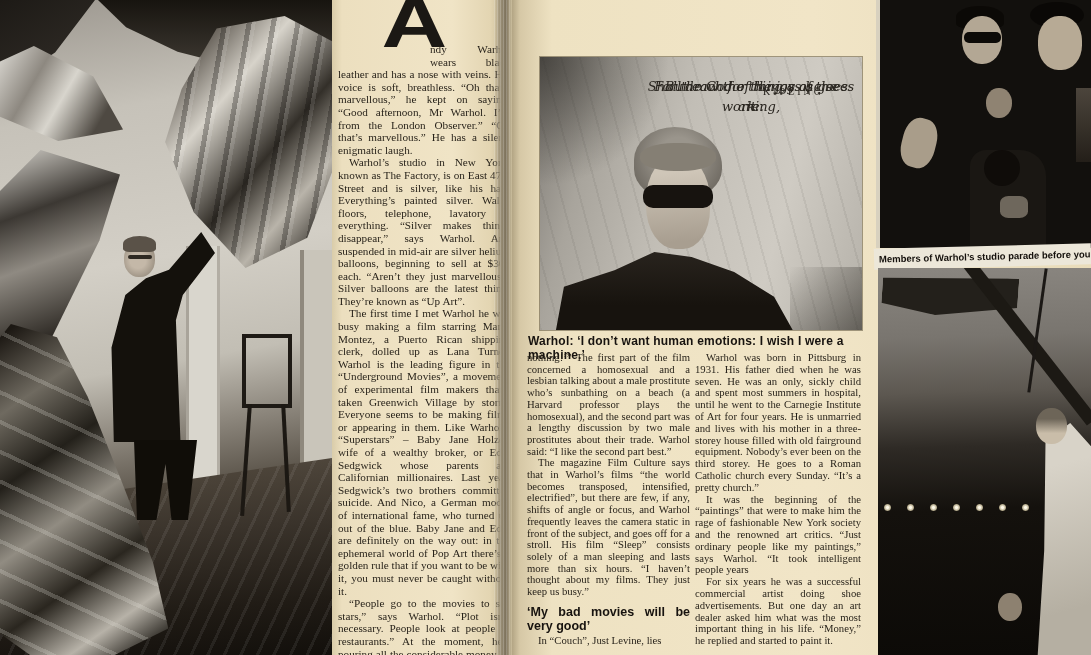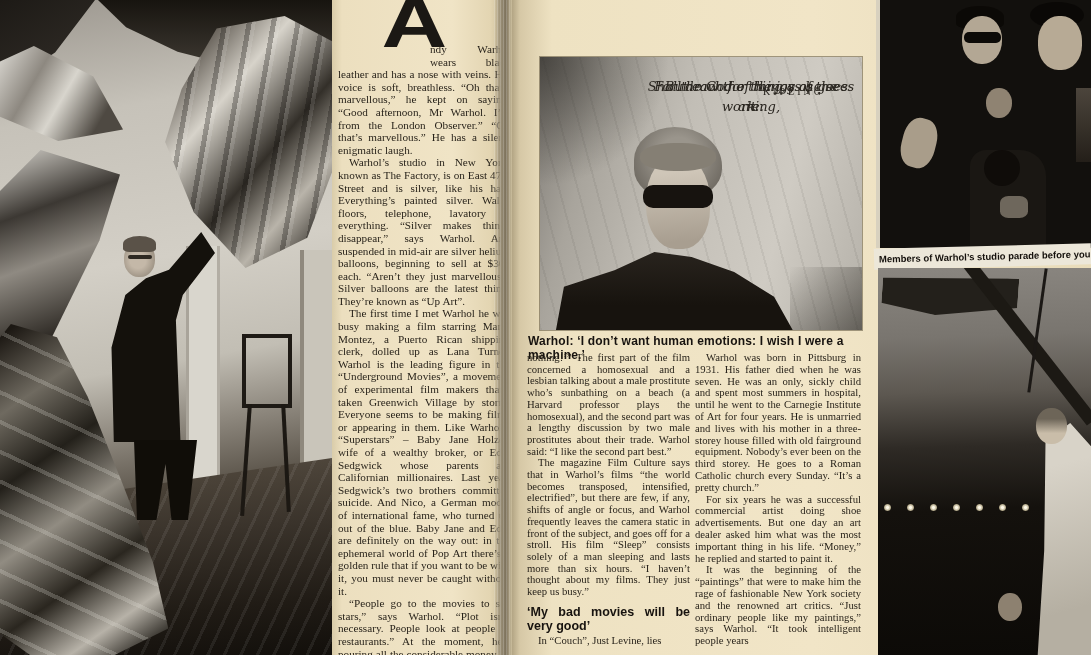--- a/index.html
+++ b/index.html
@@ -209,22 +209,22 @@
 
     <div class="col col2">
       <p>nothing!’” The first part of the film concerned a homosexual and a lesbian talking about a male prostitute who’s sunbathing on a beach (a Harvard professor plays the homosexual), and the second part was a lengthy discussion by two male prostitutes about their trade. Warhol said: “I like the second part best.”</p>
       <p class="ind">The magazine Film Culture says that in Warhol’s films “the world becomes transposed, intensified, electrified”, but there are few, if any, shifts of angle or focus, and Warhol frequently leaves the camera static in front of the subject, and goes off for a stroll. His film “Sleep” consists solely of a man sleeping and lasts more than six hours. “I haven’t thought about my films. They just keep us busy.”</p>
       <h3 class="subhead">‘My bad movies will be very good’</h3>
       <p class="partial">In “Couch”, Just Levine, lies</p>
     </div>
 
     <div class="col col3">
       <p class="ind">Warhol was born in Pittsburg in 1931. His father died when he was seven. He was an only, sickly child and spent most summers in hospital, until he went to the Carnegie Institute of Art for four years. He is unmarried and lives with his mother in a three-storey house filled with old fairground equipment. Nobody’s ever been on the third storey. He goes to a Roman Catholic church every Sunday. “It’s a pretty church.”</p>
+      <p class="ind">It was the beginning of the “paintings” that were to make him the rage of fashionable New York society and the renowned art critics. “Just ordinary people like my paintings,” says Warhol. “It took intelligent people years</p>
       <p class="ind">For six years he was a successful commercial artist doing shoe advertisements. But one day an art dealer asked him what was the most important thing in his life. “Money,” he replied and started to paint it.</p>
-      <p class="ind">It was the beginning of the “paintings” that were to make him the rage of fashionable New York society and the renowned art critics. “Just ordinary people like my paintings,” says Warhol. “It took intelligent people years</p>
     </div>
   </div>
 
   <div class="photos-right">
     <div class="pr-top">
       <div class="prt-hair1"></div>
       <div class="prt-face1"></div>
       <div class="prt-shades1"></div>
       <div class="prt-hair2"></div>
       <div class="prt-face2"></div>

